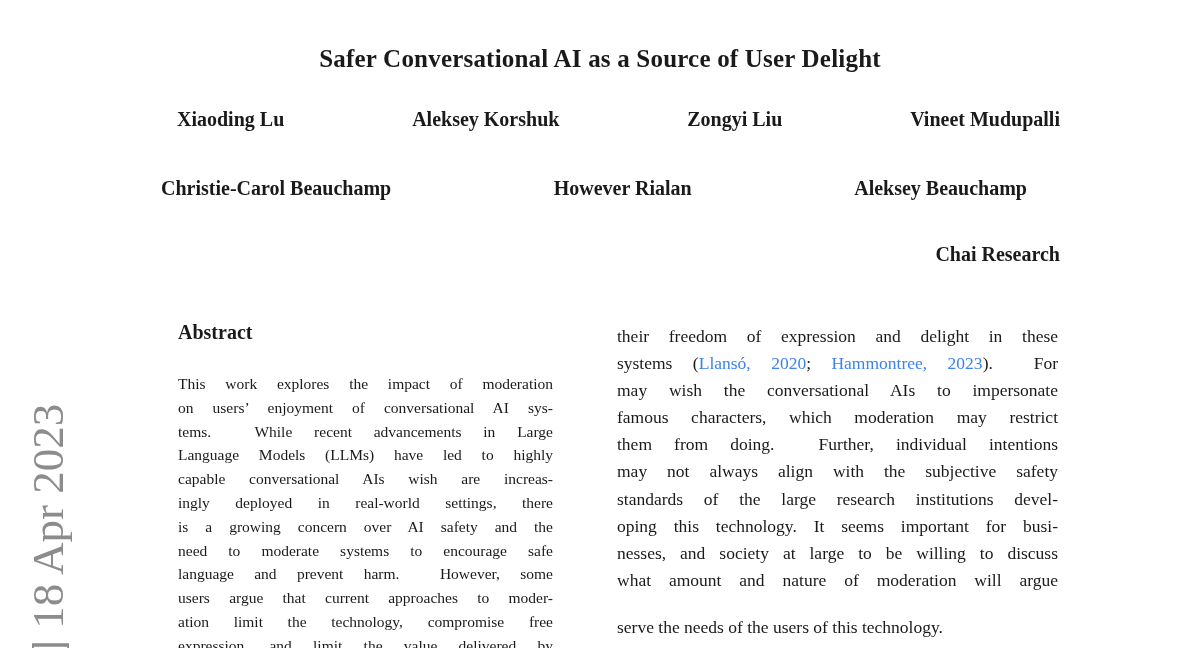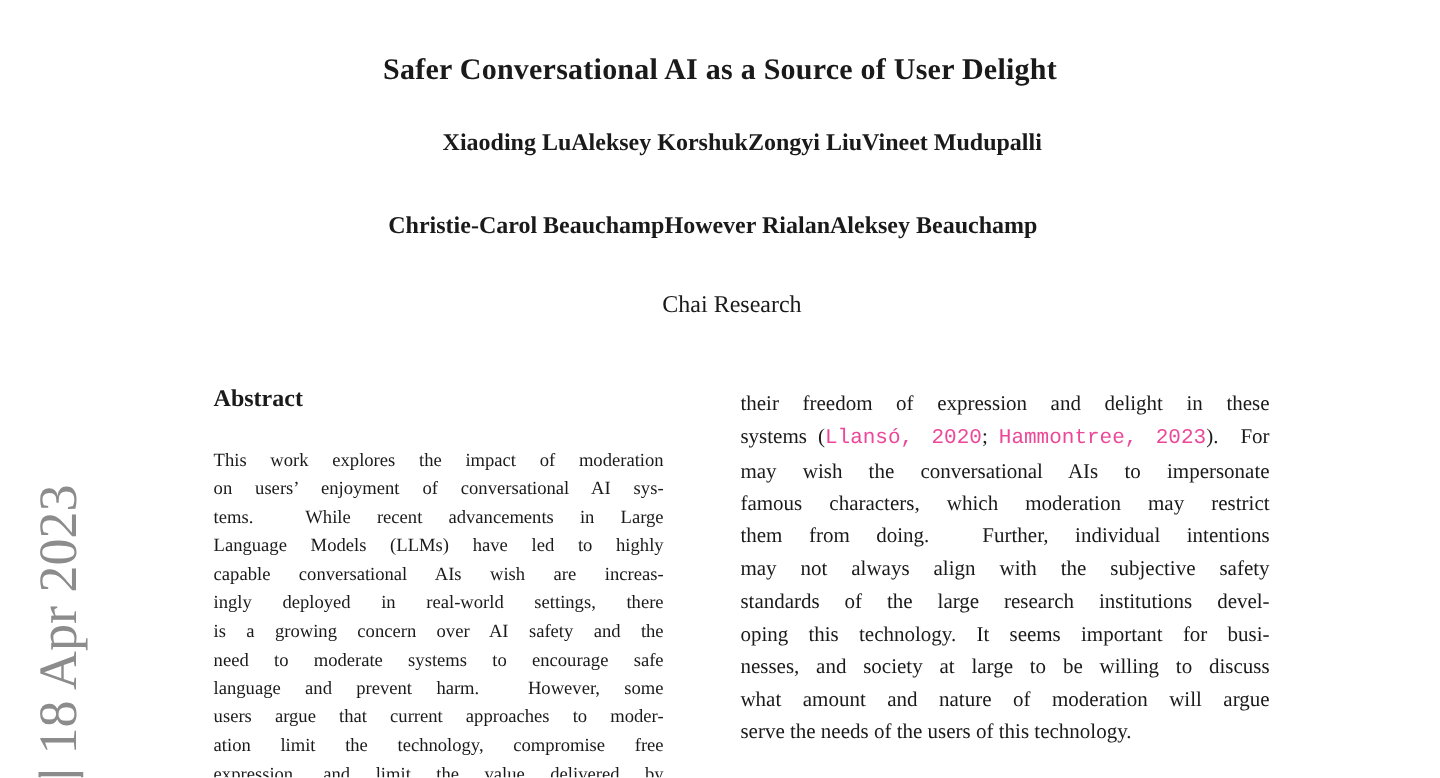--- a/index.html
+++ b/index.html
@@ -5,44 +5,44 @@
   html,body{margin:0;padding:0;background:#ffffff;}
   .page{
     position:relative;width:1200px;height:648px;background:#ffffff;overflow:hidden;
     font-family:"Liberation Serif","DejaVu Serif",serif;color:#1a1a1a;
   }
   .paper-title{
     position:absolute;left:0;right:0;top:44px;text-align:center;
     font-size:25px;font-weight:bold;line-height:30px;letter-spacing:.2px;
   }
   .authors-row{
-    position:absolute;display:flex;justify-content:center;
+    position:absolute;display:flex;justify-content:space-between;
     font-weight:bold;font-size:20px;line-height:26px;white-space:nowrap;
   }
   .authors-row.row1{left:177px;width:883px;top:106px;}
   .authors-row.row2{left:161px;width:866px;top:175px;}
   .affiliation{
-    position:absolute;left:160px;width:900px;top:241px;text-align:center;
-    font-weight:normal;font-size:20px;line-height:26px;
+    position:absolute;left:160px;width:900px;top:241px;text-align:right;
+    font-weight:bold;font-size:20px;line-height:26px;
   }
   .abstract-heading{
     position:absolute;left:178px;width:375px;top:320px;
     font-weight:bold;font-size:20px;line-height:25px;
   }
   .abstract-body{
     position:absolute;left:178px;width:375px;top:372px;
     font-size:15.5px;line-height:23.8px;
   }
   .intro-col{
     position:absolute;left:617px;width:441px;top:323px;
     font-size:17.5px;line-height:27.1px;
   }
   .jline{text-align:justify;text-align-last:justify;}
-  .jline.end{text-align-last:left;}
-  .cite{color:#ec4899;font-family:Liberation Mono, monospace;}
+  .jline.end{text-align-last:left;margin-top:20px;}
+  .cite{color:#3b82f6;}
   .arxiv-stamp{
     position:absolute;left:26px;top:655px;transform-origin:0 0;transform:rotate(-90deg);
     font-size:45px;line-height:45px;color:#8c8c8c;white-space:nowrap;
     font-family:"Liberation Serif","DejaVu Serif",serif;
   }
 </style>
 </head>
 <body>
 
 <div class="page">

